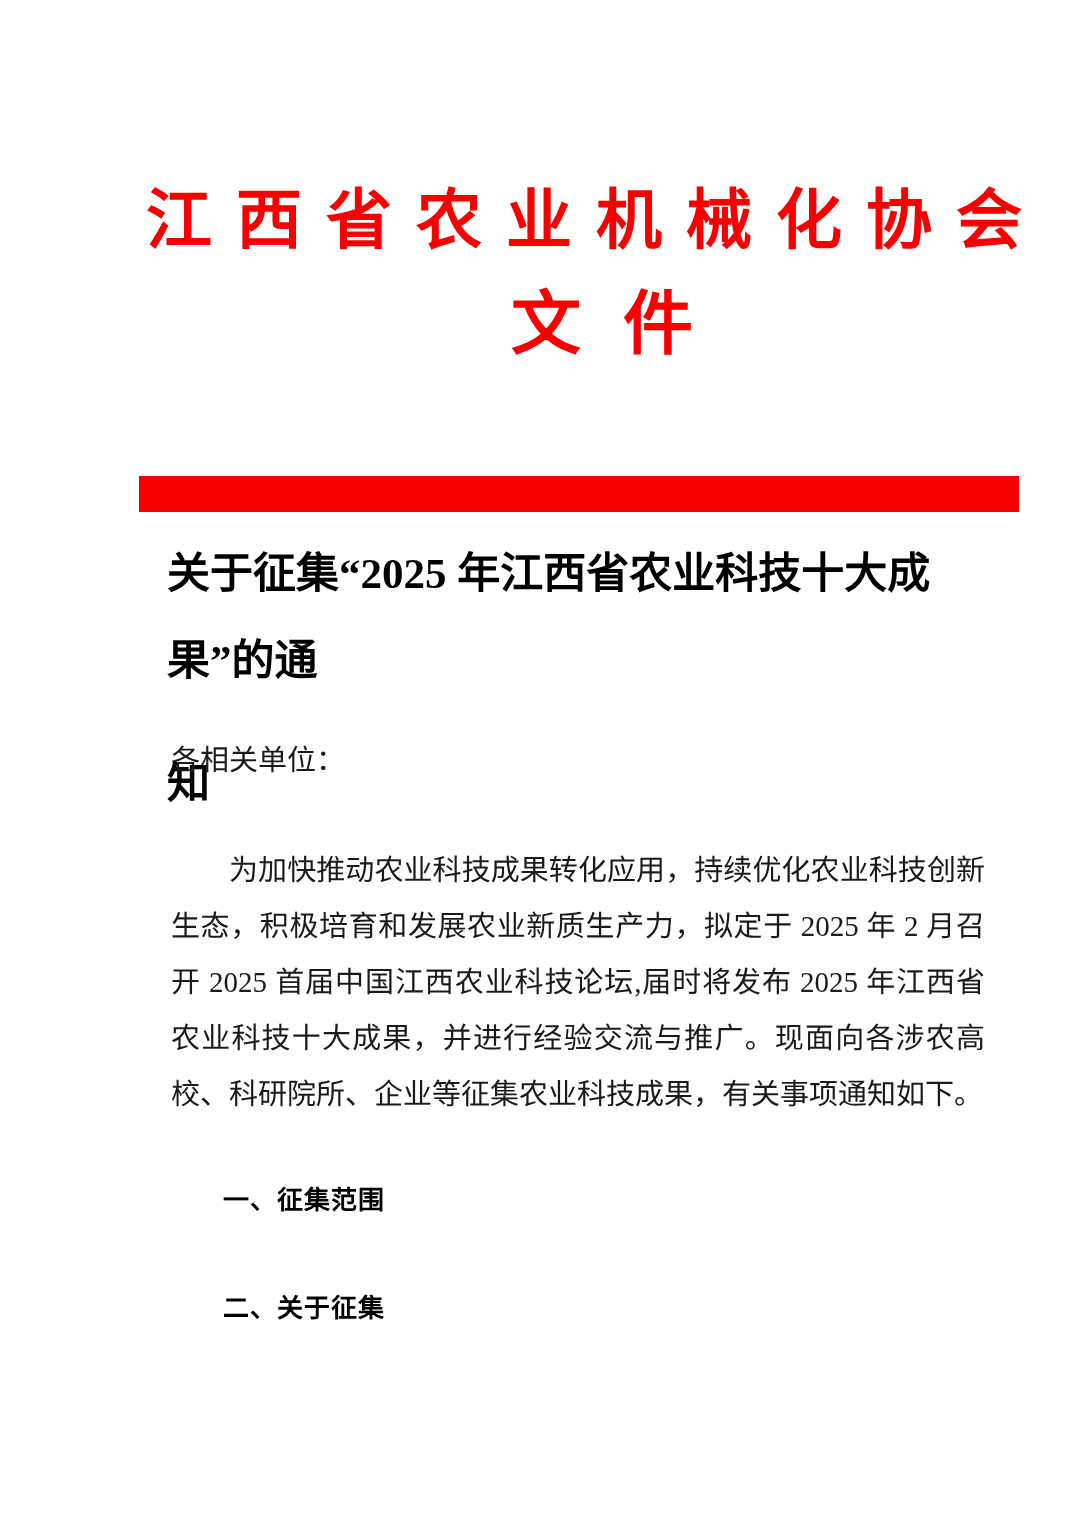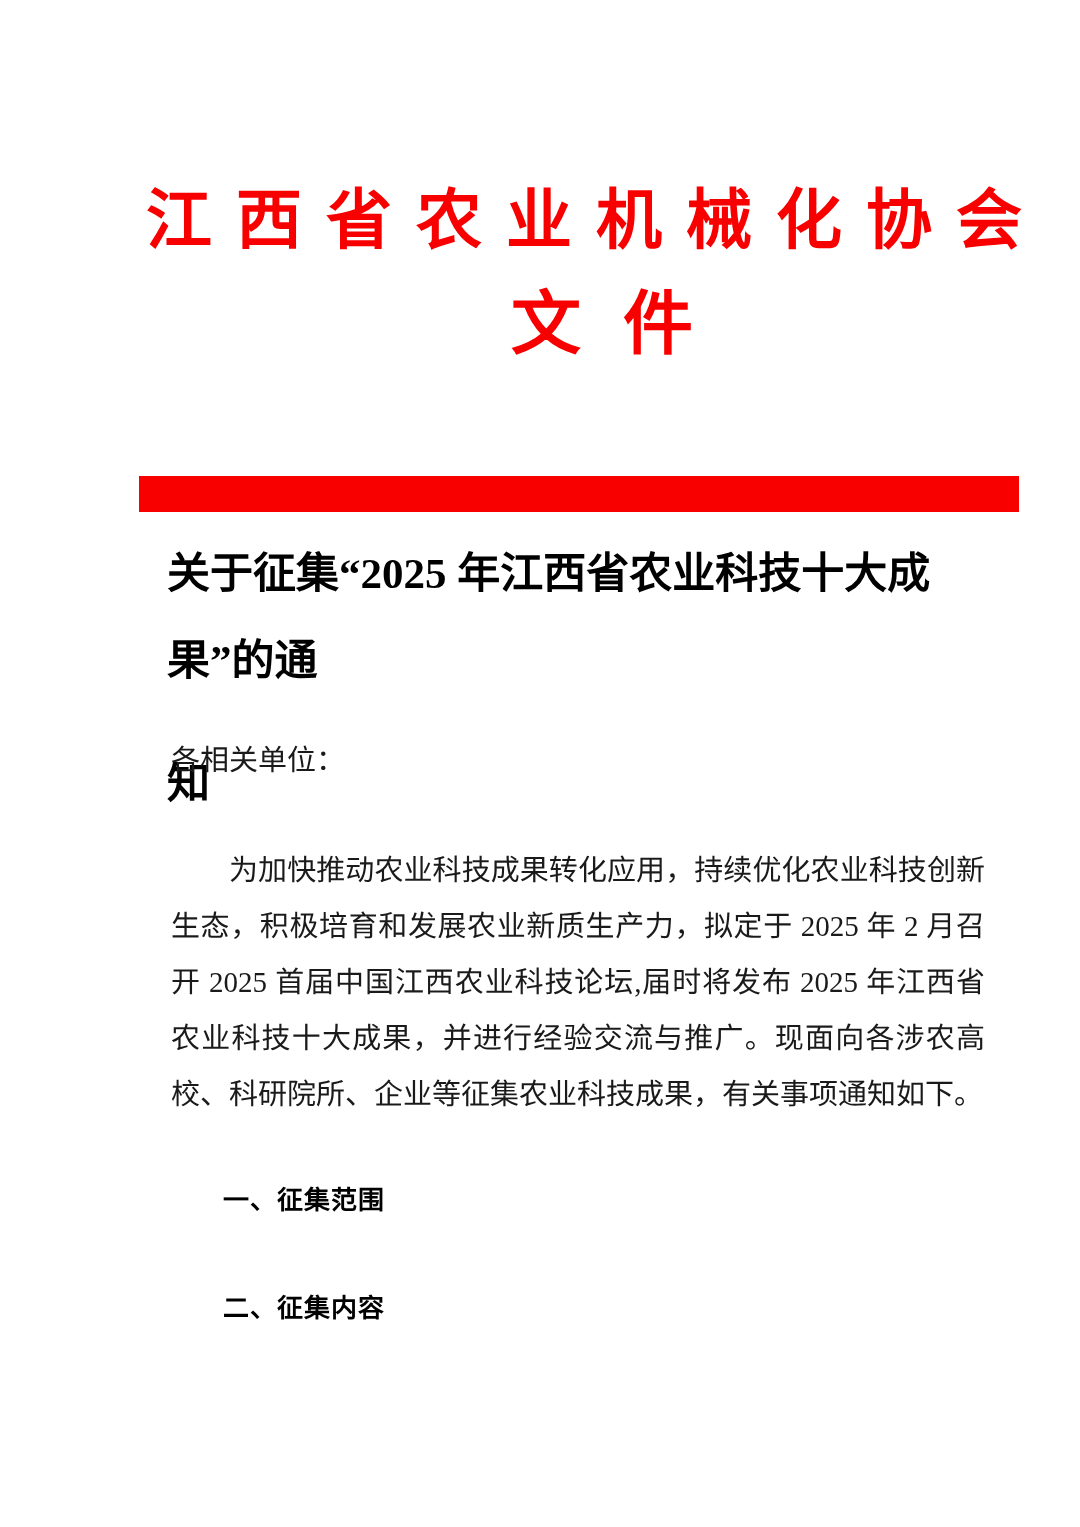--- a/index.html
+++ b/index.html
@@ -142,16 +142,16 @@
 
   <h1 class="title">
     <span class="tline">关于征集“2025 年江西省农业科技十大成果”的通</span>
     <span class="tline">知</span>
   </h1>
 
   <main class="doc-body">
     <p class="salutation">各相关单位：</p>
     <p class="para">为加快推动农业科技成果转化应用，持续优化农业科技创新生态，积极培育和发展农业新质生产力，拟定于 2025 年 2 月召开 2025 首届中国江西农业科技论坛,届时将发布 2025 年江西省农业科技十大成果，并进行经验交流与推广。现面向各涉农高校、科研院所、企业等征集农业科技成果，有关事项通知如下。</p>
     <h2 class="heading">一、征集范围</h2>
-    <h2 class="heading">二、征集内容</h2>
+    <h2 class="heading">二、关于征集</h2>
   </main>
 
 </div>
 
 </body></html>

